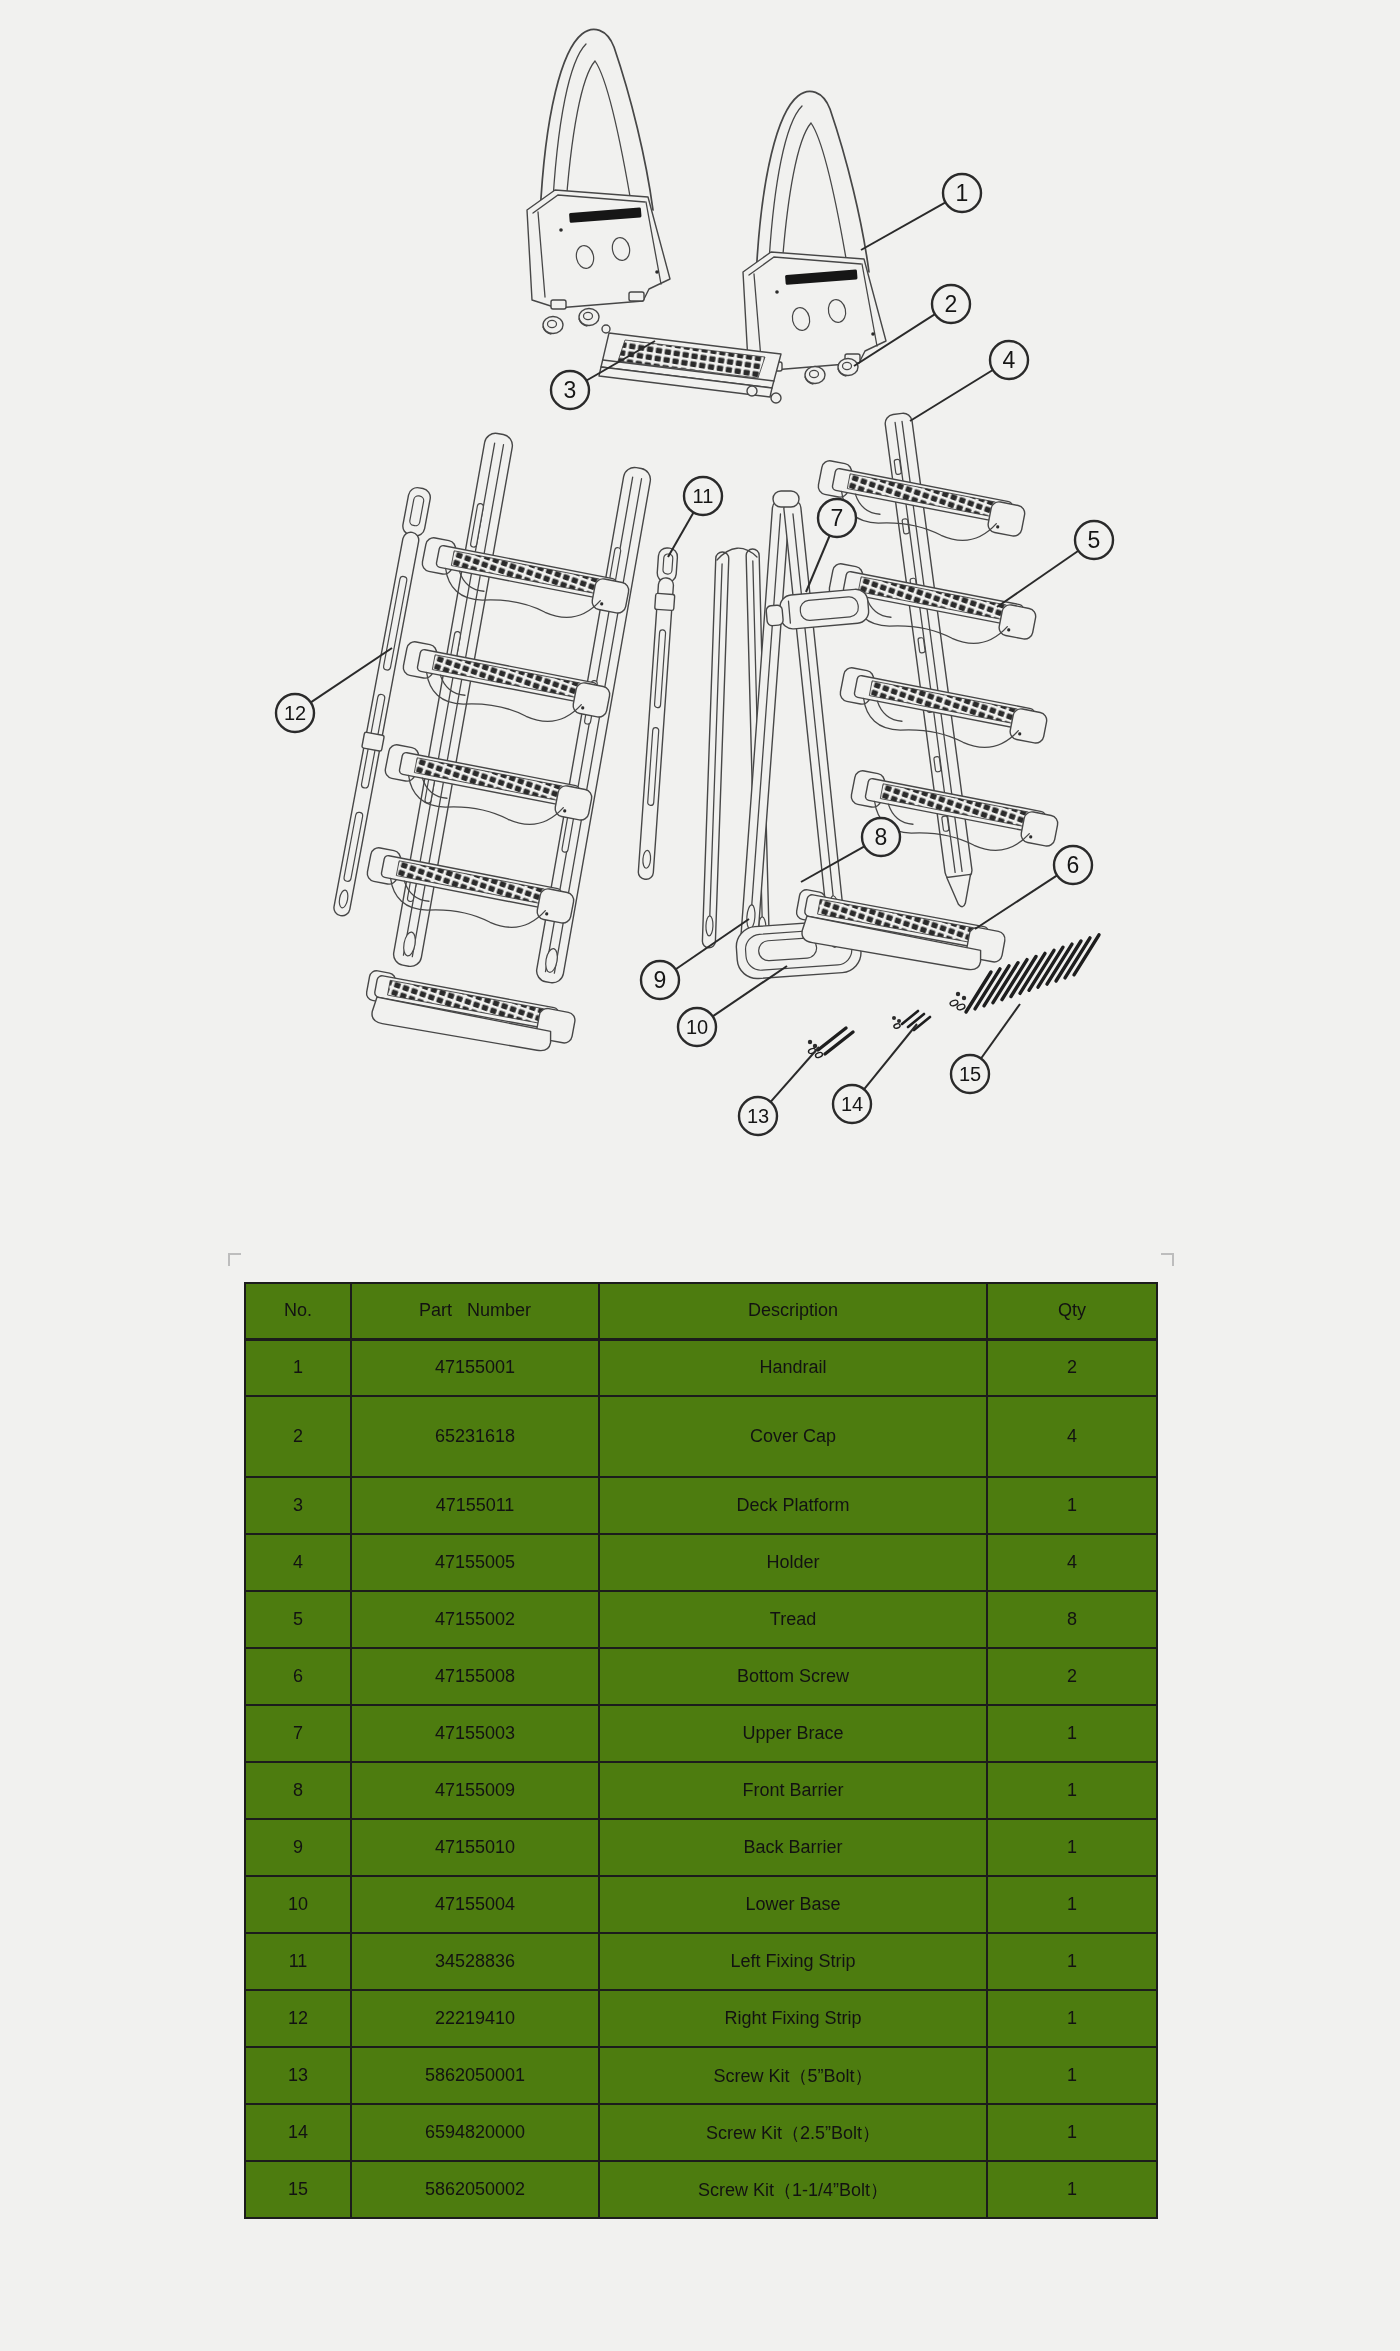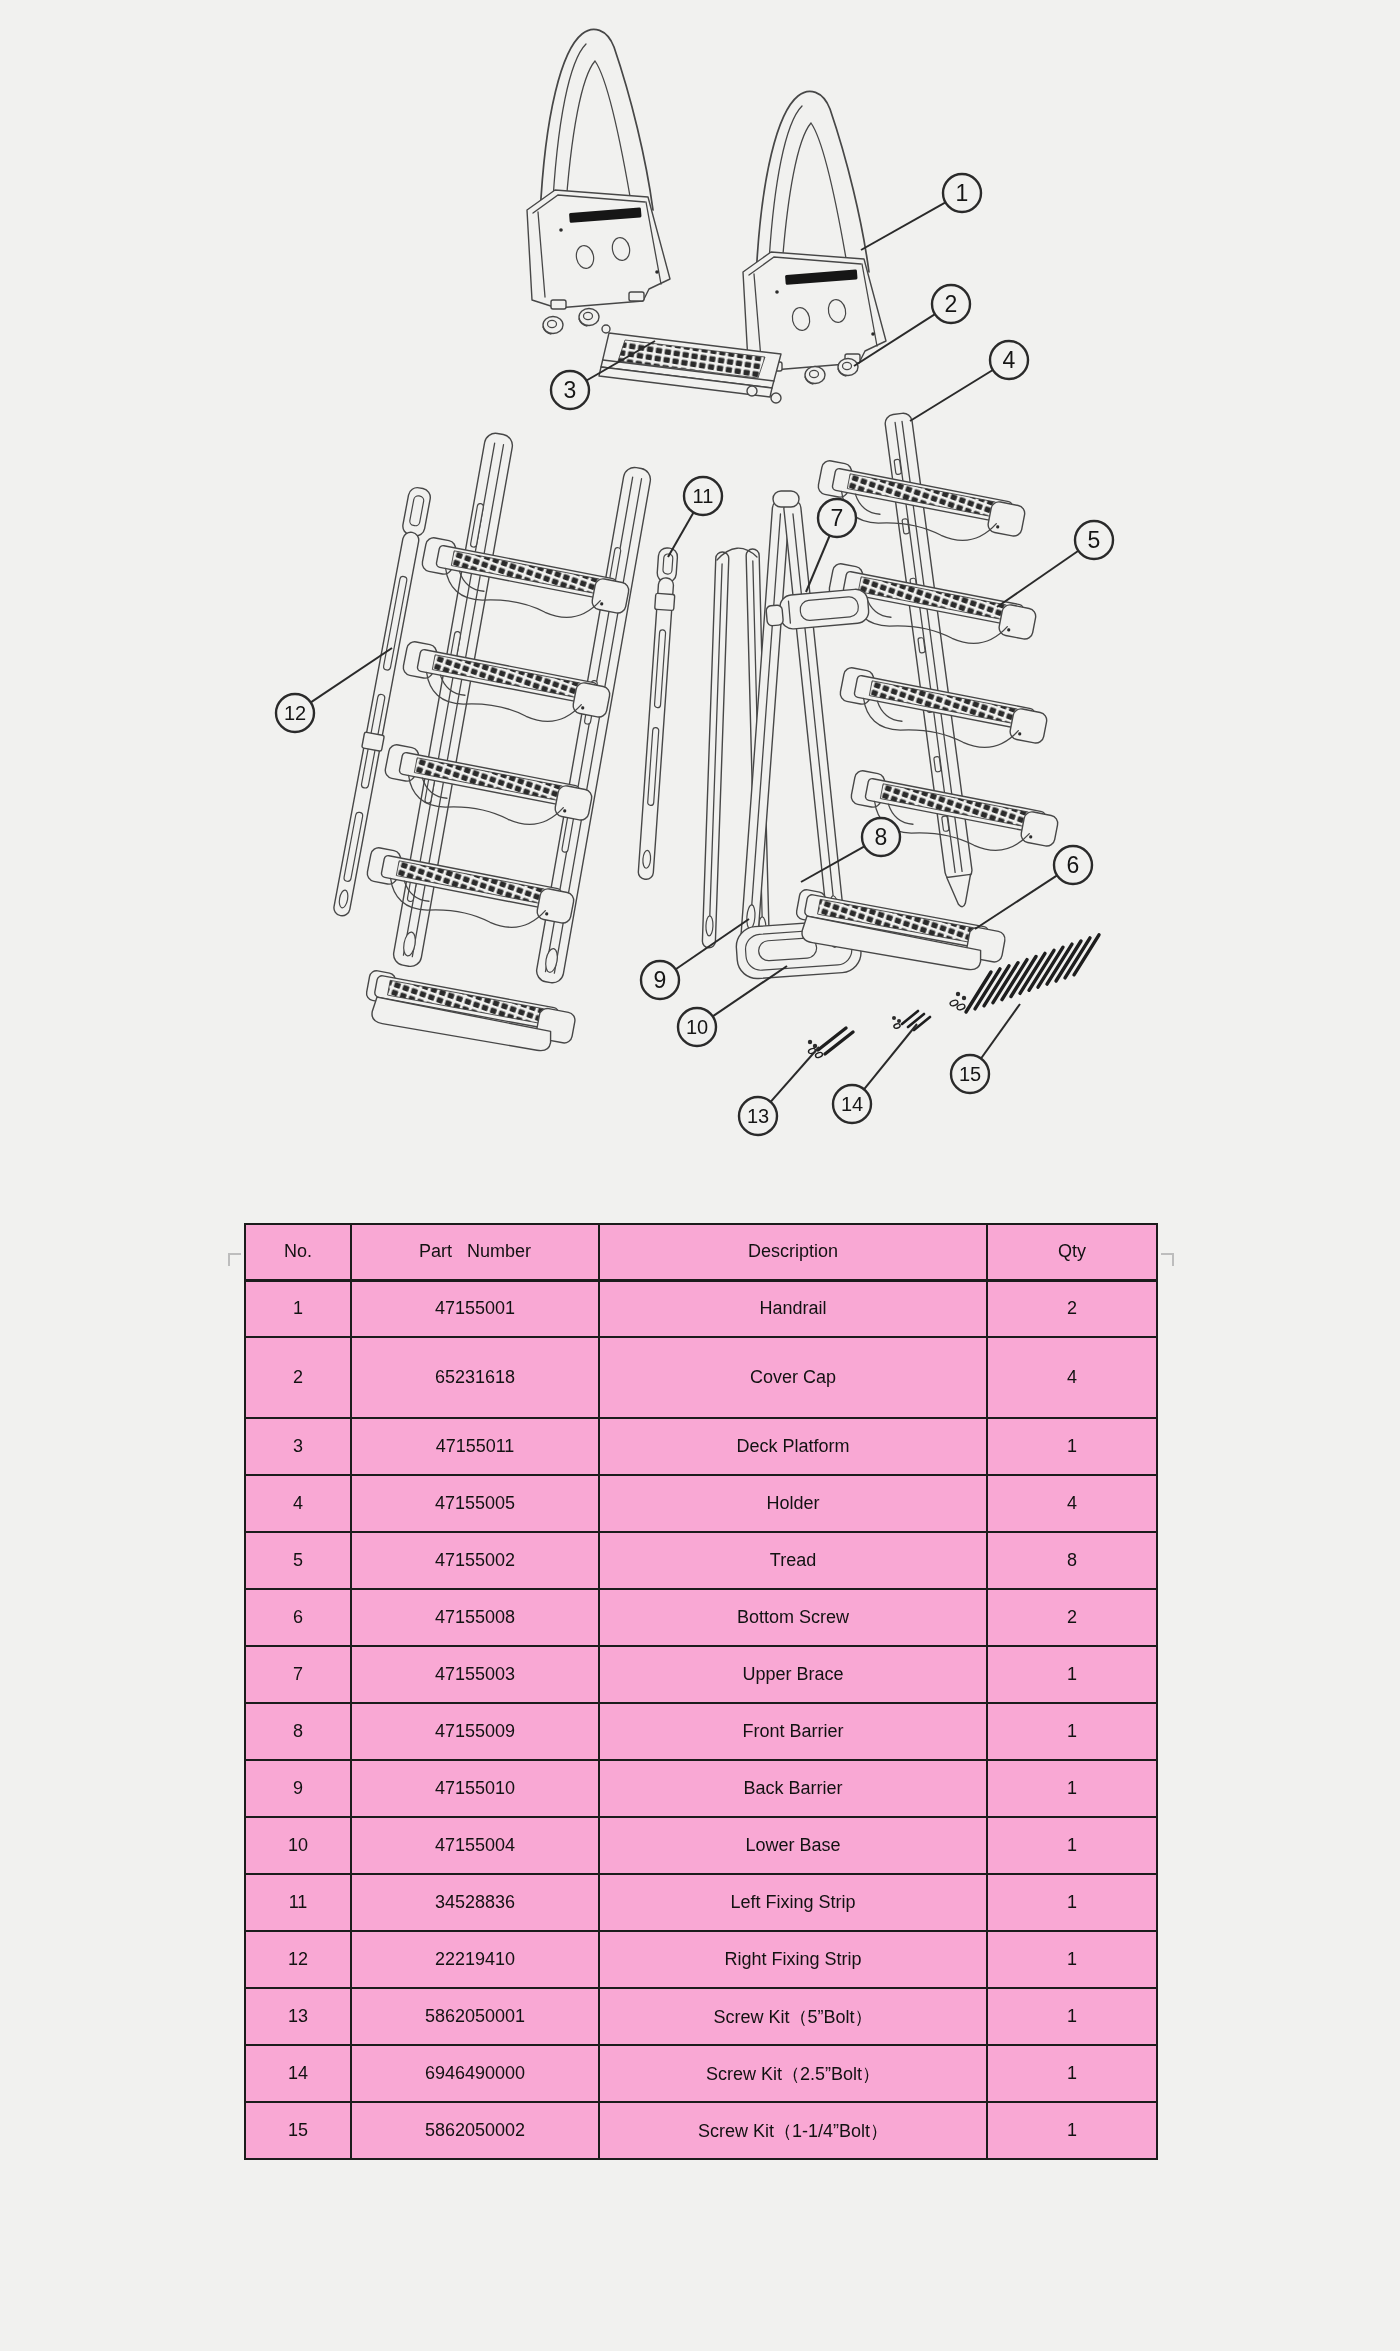--- a/index.html
+++ b/index.html
@@ -19,23 +19,23 @@
   .dark{fill:#161616;stroke:none;}
   .dotS{fill:#2b2b2b;stroke:none;}
   .bolt{stroke:#1e1e1e;stroke-width:3.4;stroke-linecap:round;}
   .boltS{stroke:#1e1e1e;stroke-width:2.6;stroke-linecap:round;}
   .ring{fill:none;stroke:#1e1e1e;stroke-width:1.4;}
   .callout-line{stroke:#2a2a2a;stroke-width:2;}
   .callout-circle{fill:#f1f1ef;stroke:#2a2a2a;stroke-width:2.4;}
   .callout-num{fill:#161616;}
   
   .parts-table{
-    position:absolute;left:244px;top:1223px;width:912px;
+    position:absolute;left:244px;top:1282px;width:912px;
     border-collapse:collapse;table-layout:fixed;
-    background:#f9a8d4;
+    background:#4d7c0f;
   }
   .parts-table th,.parts-table td{
     border:2px solid #1c1c1c;text-align:center;vertical-align:middle;
     font-size:18px;color:#121212;font-weight:400;padding:0;
     white-space:pre;overflow:hidden;
   }
   .parts-table thead tr{height:56px;}
   .parts-table thead th{border-bottom-width:3px;}
   .parts-table tbody tr{height:57px;}
   .parts-table tbody tr:nth-child(2){height:81px;}
@@ -464,21 +464,21 @@
         <td>1</td>
       </tr>
       <tr>
         <td>13</td>
         <td>5862050001</td>
         <td>Screw Kit（5”Bolt）</td>
         <td>1</td>
       </tr>
       <tr>
         <td>14</td>
-        <td>6946490000</td>
+        <td>6594820000</td>
         <td>Screw Kit（2.5”Bolt）</td>
         <td>1</td>
       </tr>
       <tr>
         <td>15</td>
         <td>5862050002</td>
         <td>Screw Kit（1-1/4”Bolt）</td>
         <td>1</td>
       </tr>
     </tbody>

